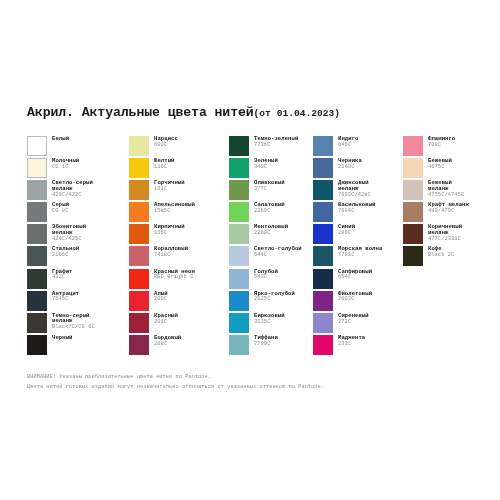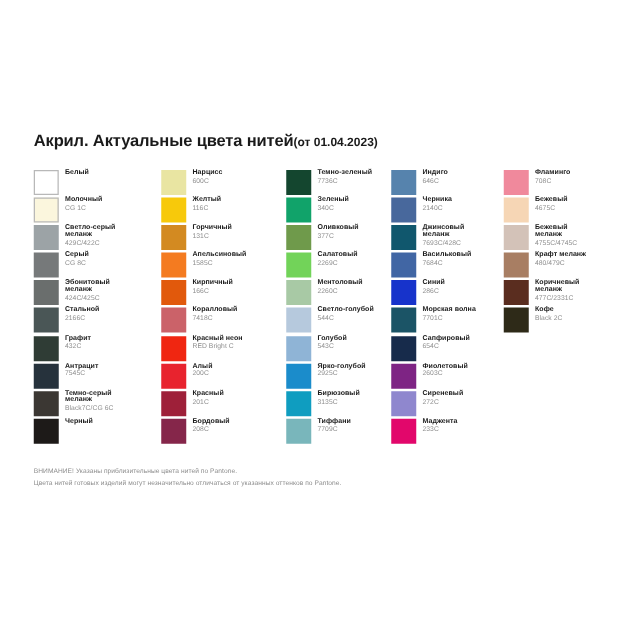--- a/index.html
+++ b/index.html
@@ -11,20 +11,21 @@
     height: 500px;
     background: #ffffff;
     font-family: "Liberation Sans", sans-serif;
     overflow: hidden;
   }
   .page {
     position: relative;
     width: 500px;
     height: 500px;
     background: #ffffff;
+    font-family: Liberation Mono, monospace;
   }
   .title {
     position: absolute;
     left: 27px;
     top: 105px;
     font-size: 13.2px;
     font-weight: bold;
     color: #1a1a1a;
     letter-spacing: -0.1px;
     white-space: nowrap;

